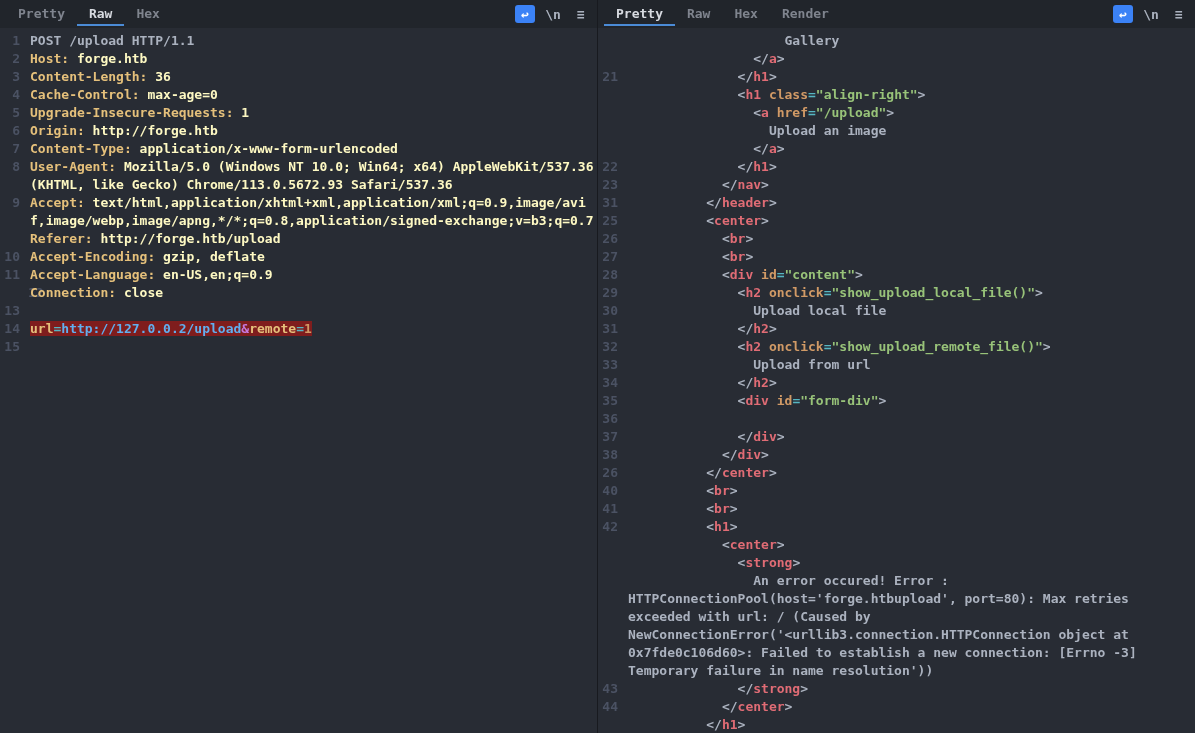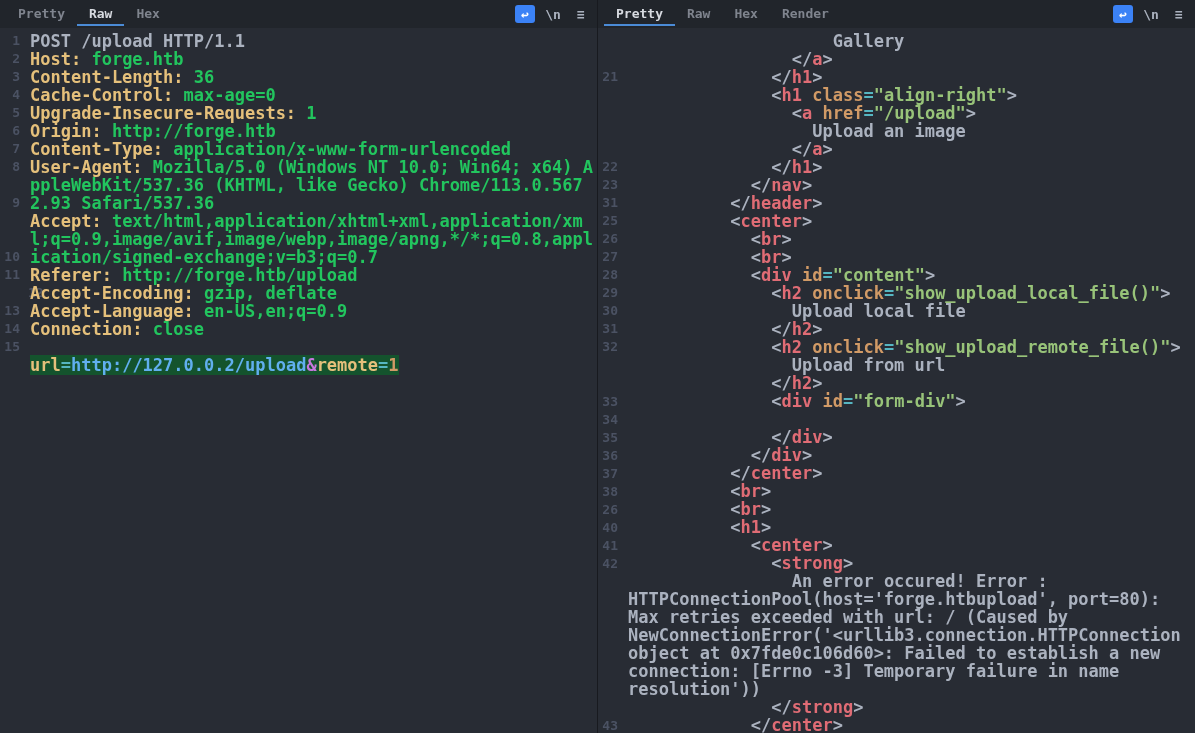--- a/index.html
+++ b/index.html
@@ -63,29 +63,29 @@
   flex-shrink:0;
   font-size:13px;
 }
 .gutter div { height:18px; }
 .lines {
   flex:1;
   white-space:pre-wrap;
   word-break:break-all;
   color:#abb2bf;
   padding-left:4px;
-  font-size:17px;
+  font-size:13px;
 }
 .lines .ln { display:block; }
 .hn { color:#e5c07b; }
-.hv { color:#22c55e; }
+.hv { color:#fef9c3; }
 .url { color:#61afef; }
 .amp { color:#c678dd; }
 .num { color:#d19a66; }
-.body-hl { background:#14532d; display:inline; }
+.body-hl { background:#7f1d1d; display:inline; }
 .p-lt  { color:#abb2bf; }
 .p-tag { color:#e06c75; }
 .p-attr{ color:#d19a66; }
 .p-str { color:#98c379; }
 .p-eq  { color:#56b6c2; }
 .p-txt { color:#abb2bf; }
 .lines.right .ln { white-space:pre-wrap; word-break:break-word; }
 </style>
 </head>
 <body>
@@ -152,21 +152,21 @@
         <div style="height: 18px;">23</div>
         <div style="height: 18px;">31</div>
         <div style="height: 18px;">25</div>
         <div style="height: 18px;">26</div>
         <div style="height: 18px;">27</div>
         <div style="height: 18px;">28</div>
         <div style="height: 18px;">29</div>
         <div style="height: 18px;">30</div>
         <div style="height: 18px;">31</div>
         <div style="height: 18px;">32</div>
-        <div style="height: 18px; margin-top: 37px;">33</div>
+        <div style="height: 18px;">33</div>
         <div style="height: 18px;">34</div>
         <div style="height: 18px;">35</div>
         <div style="height: 18px;">36</div>
         <div style="height: 18px;">37</div>
         <div style="height: 18px;">38</div>
         <div style="height: 18px;">26</div>
         <div style="height: 18px;">40</div>
         <div style="height: 18px;">41</div>
         <div style="height: 18px;">42</div>
         <div style="height: 18px;"></div>

